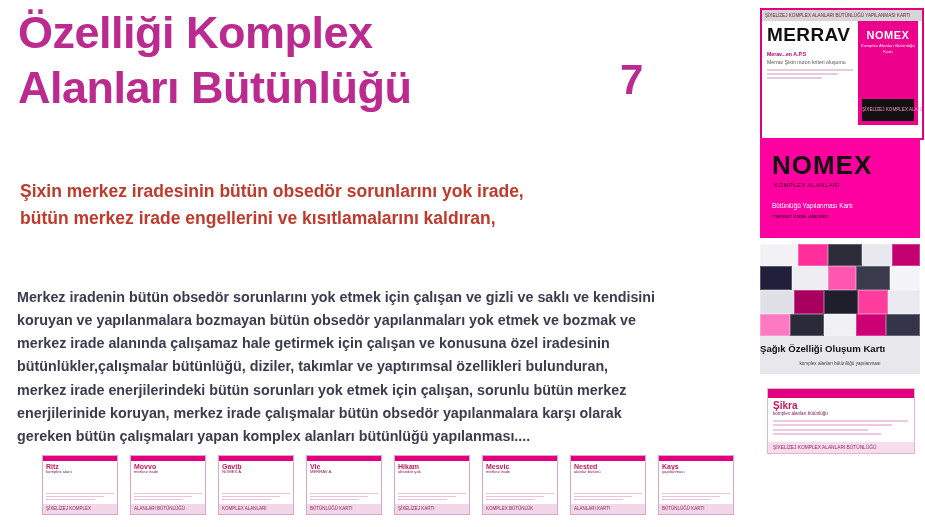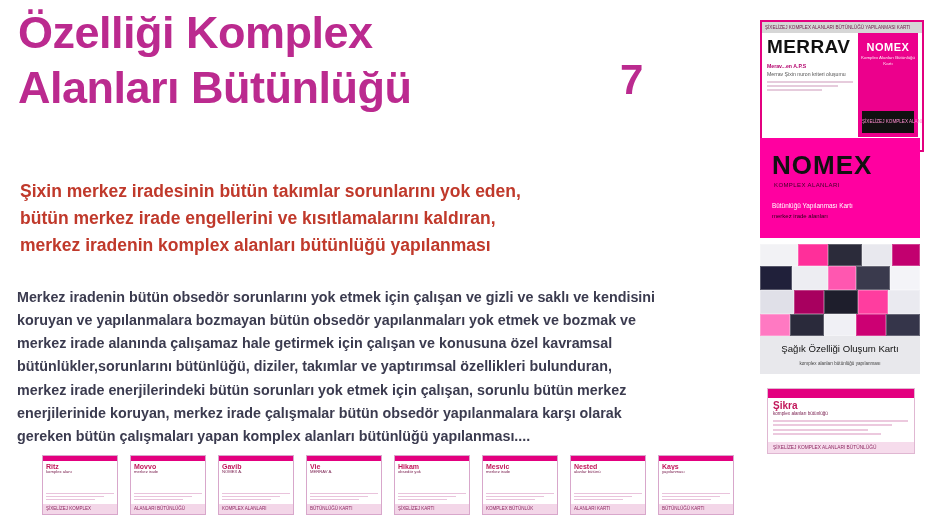--- a/index.html
+++ b/index.html
@@ -163,21 +163,21 @@
 
   .card {
     position: absolute;
     background: #ffffff;
     overflow: hidden;
   }
 
   
   .card-merrav {
     left: 5px;
-    top: 20px;
+    top: 8px;
     width: 160px;
     height: 128px;
     border: 2px solid #e3007f;
   }
   .merrav-topbar {
     height: 11px;
     background: #d6d6d6;
     font-size: 4.6px;
     color: #6a1846;
     line-height: 11px;
@@ -310,23 +310,23 @@
     box-sizing: border-box;
     border: 1px solid rgba(255,255,255,0.25);
   }
   .collage-caption {
     height: 38px;
     background: #e8e8ec;
     position: relative;
   }
   .collage-caption .cc-text {
     font-size: 9.6px;
-    font-weight: normal;
+    font-weight: bold;
     color: #111111;
-    text-align: center;
+    text-align: left;
     line-height: 26px;
     white-space: nowrap;
   }
   .collage-caption .cc-sub {
     font-size: 4.6px;
     color: #444;
     text-align: center;
     line-height: 1;
   }
 
@@ -391,30 +391,29 @@
   <div class="main-col">
 
     <div class="title-block">
       <div class="title-line">Özelliği Komplex</div>
       <div class="title-line">Alanları Bütünlüğü</div>
     </div>
 
     <div class="big-number">7</div>
 
     <div class="subtitle-block">
-      <div class="subtitle-line">Şixin merkez iradesinin bütün takımlar sorunlarını yok eden,</div>
+      <div class="subtitle-line">Şixin merkez iradesinin bütün obsedör sorunlarını yok irade,</div>
       <div class="subtitle-line">bütün merkez irade engellerini ve kısıtlamalarını kaldıran,</div>
-      <div class="subtitle-line">merkez iradenin komplex alanları bütünlüğü yapılanması</div>
     </div>
 
     <div class="body-block">
       <div class="body-line">Merkez iradenin bütün obsedör sorunlarını yok etmek için çalışan ve gizli ve saklı ve kendisini</div>
       <div class="body-line">koruyan ve yapılanmalara bozmayan bütün obsedör yapılanmaları yok etmek ve bozmak ve</div>
-      <div class="body-line">merkez irade alanında çalışamaz hale getirmek için çalışan ve konusuna özel kavramsal</div>
-      <div class="body-line">bütünlükler,sorunlarını bütünlüğü, diziler, takımlar ve yaptırımsal özellikleri bulunduran,</div>
+      <div class="body-line">merkez irade alanında çalışamaz hale getirmek için çalışan ve konusuna özel iradesinin</div>
+      <div class="body-line">bütünlükler,çalışmalar bütünlüğü, diziler, takımlar ve yaptırımsal özellikleri bulunduran,</div>
       <div class="body-line">merkez irade enerjilerindeki bütün sorunları yok etmek için çalışan, sorunlu bütün merkez</div>
       <div class="body-line">enerjilerinide koruyan, merkez irade çalışmalar bütün obsedör yapılanmalara karşı olarak</div>
       <div class="body-line">gereken bütün çalışmaları yapan komplex alanları bütünlüğü yapılanması....</div>
     </div>
 
     <div class="thumb-strip">
 
       <div class="mini-card">
         <div class="mc-bar"></div>
         <div class="mc-title">Ritz</div>

